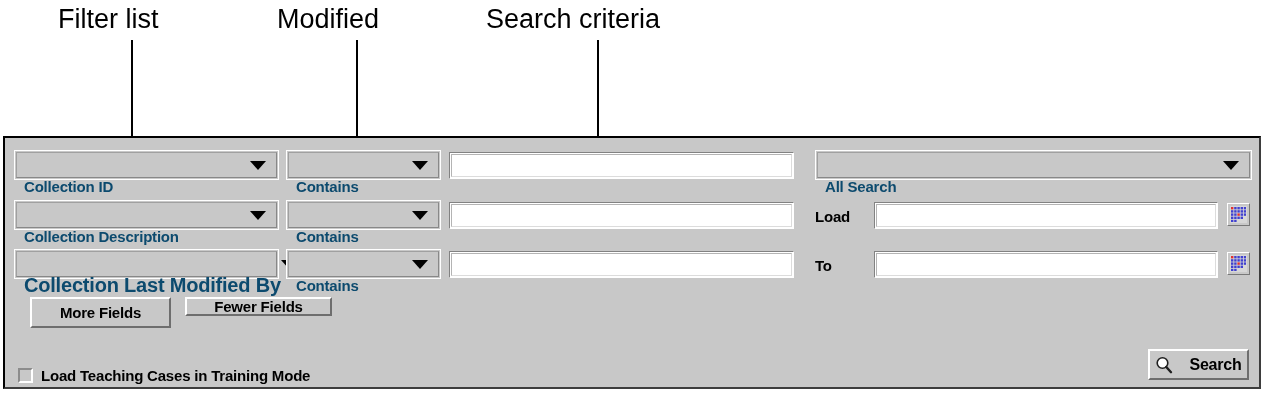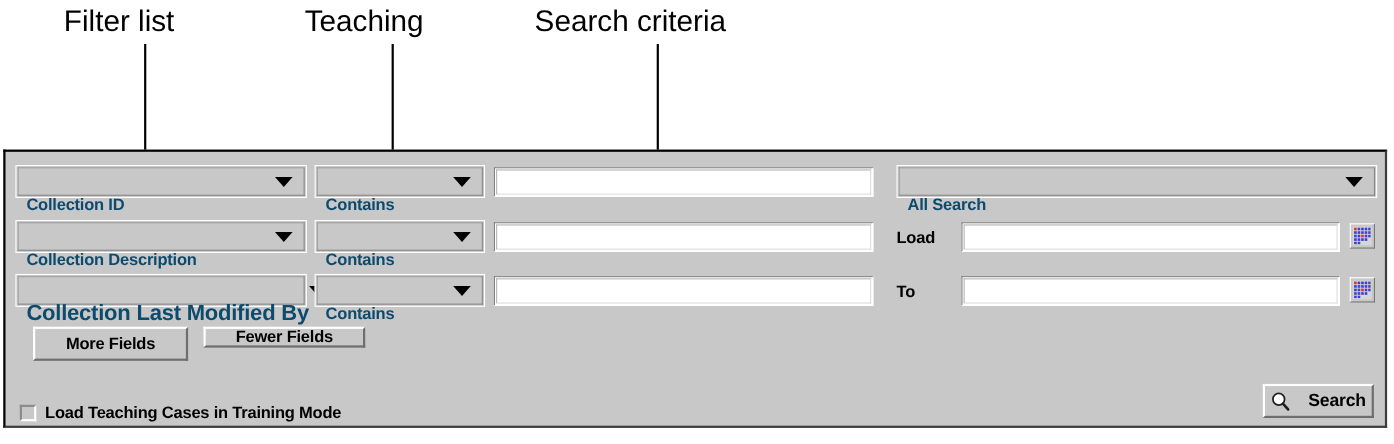--- a/index.html
+++ b/index.html
@@ -218,21 +218,21 @@
 </style>
 </head>
 <body>
 
 <div>
   <div class="callout-label" style="left:58px; top:6px;">Filter list</div>
   <div class="leader-line" style="left:131px; top:40px; height:127px;"></div>
 </div>
 
 <div>
-  <div class="callout-label" style="left:277px; top:6px;">Teaching</div>
+  <div class="callout-label" style="left:277px; top:6px;">Modified</div>
   <div class="leader-line" style="left:356px; top:40px; height:127px;"></div>
 </div>
 
 <div>
   <div class="callout-label" style="left:486px; top:6px;">Search criteria</div>
   <div class="leader-line" style="left:597px; top:40px; height:122px;"></div>
 </div>
 
 <div class="search-panel">
 

